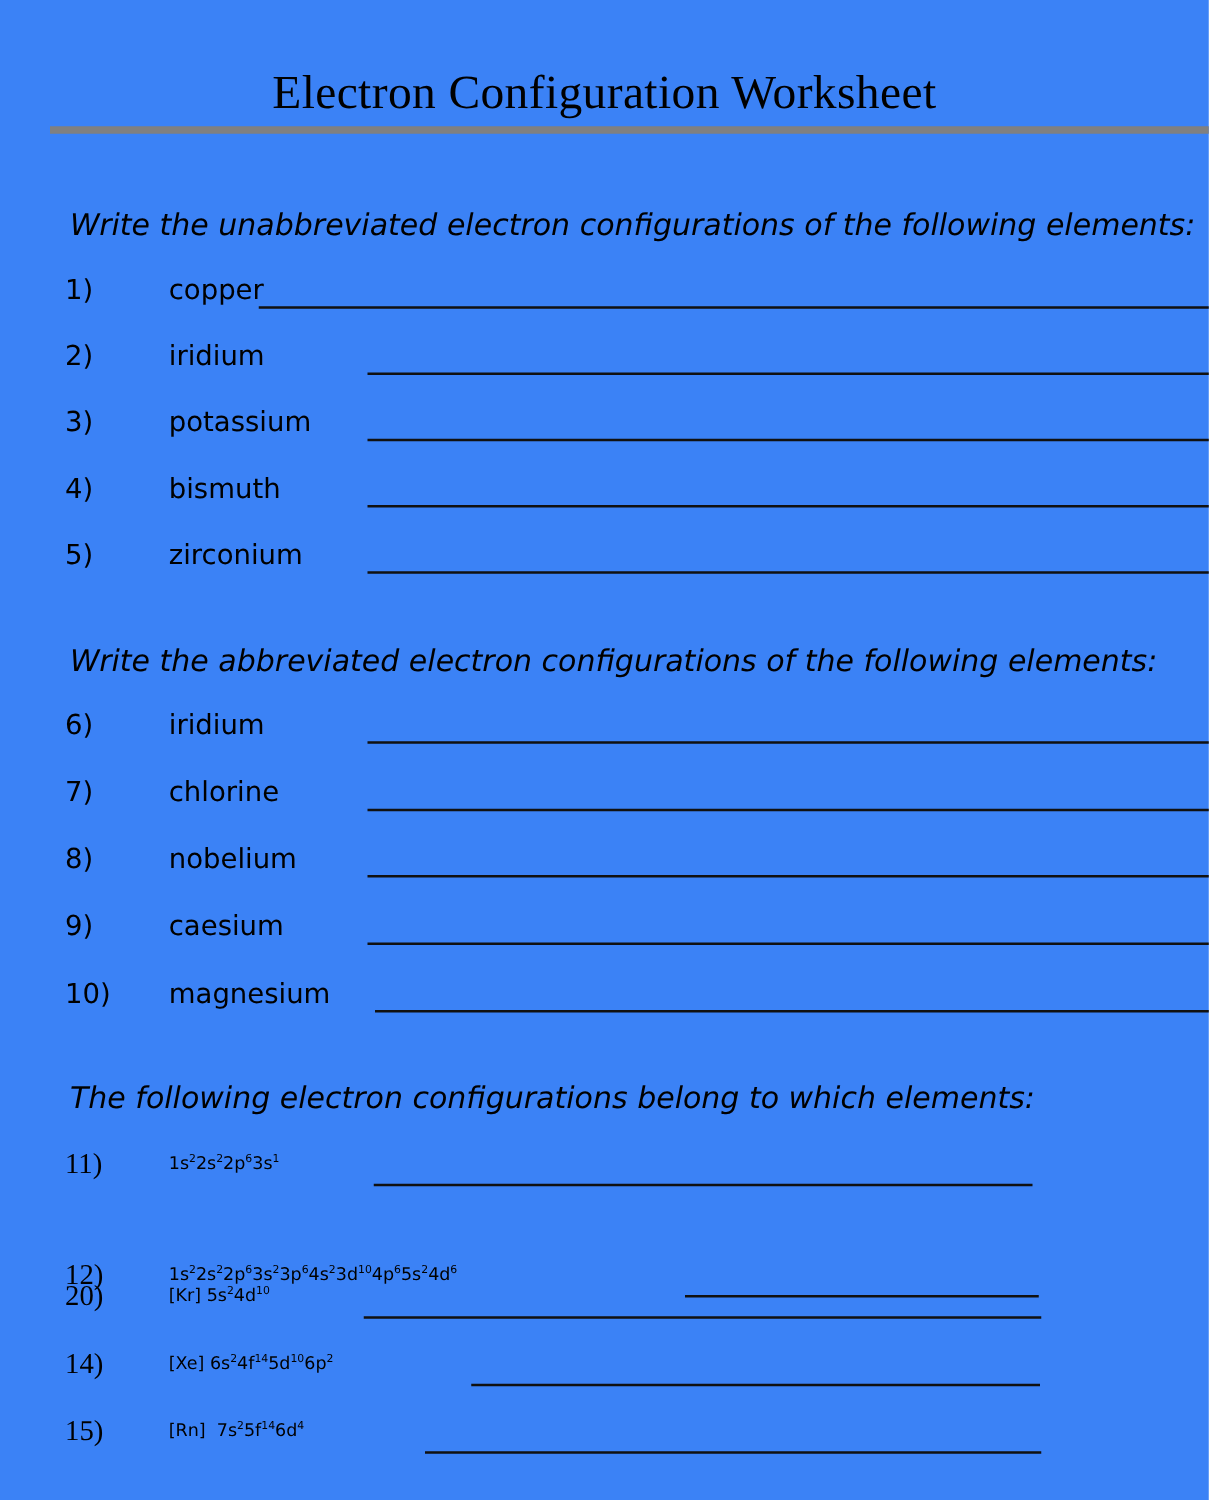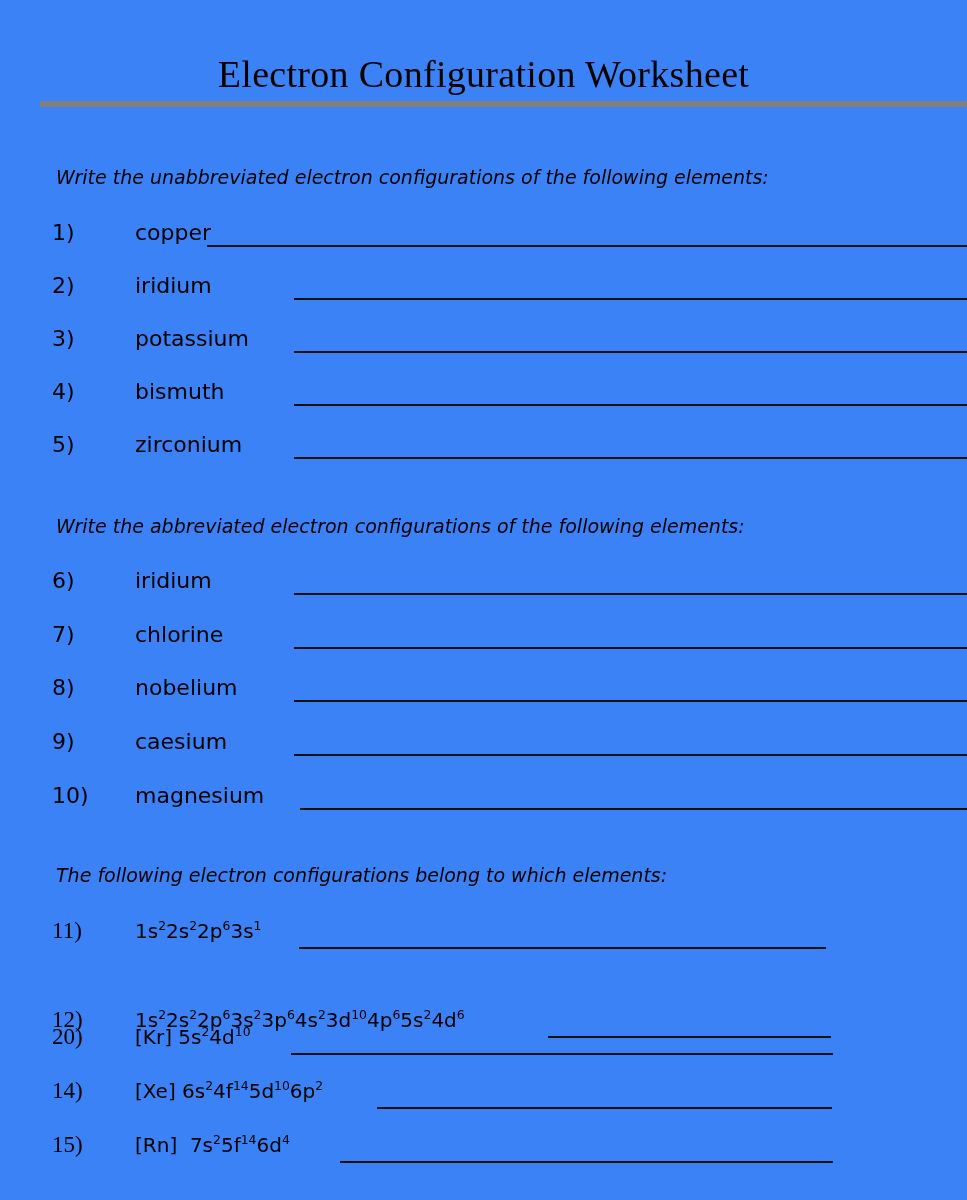--- a/index.html
+++ b/index.html
@@ -46,21 +46,21 @@
     height: 6px;
     background: #808080;
   }
 
   
   .instruction {
     position: absolute;
     left: 56px;
     font-family: "DejaVu Sans", sans-serif;
     font-style: italic;
-    font-size: 19px;
+    font-size: 24px;
     font-weight: 400;
     color: #000000;
     white-space: nowrap;
   }
 
   
   .row {
     position: absolute;
     left: 0;
     width: 967px;
@@ -83,21 +83,21 @@
     top: 0;
     left: 135px;
     font-size: 22px;
     line-height: 30px;
     white-space: nowrap;
   }
   .row .config {
     position: absolute;
     top: 0;
     left: 135px;
-    font-size: 20px;
+    font-size: 14px;
     line-height: 30px;
     white-space: nowrap;
   }
   .row .config sup {
     font-size: 0.62em;
     line-height: 0;
     vertical-align: super;
   }
   .row .blank {
     position: absolute;

